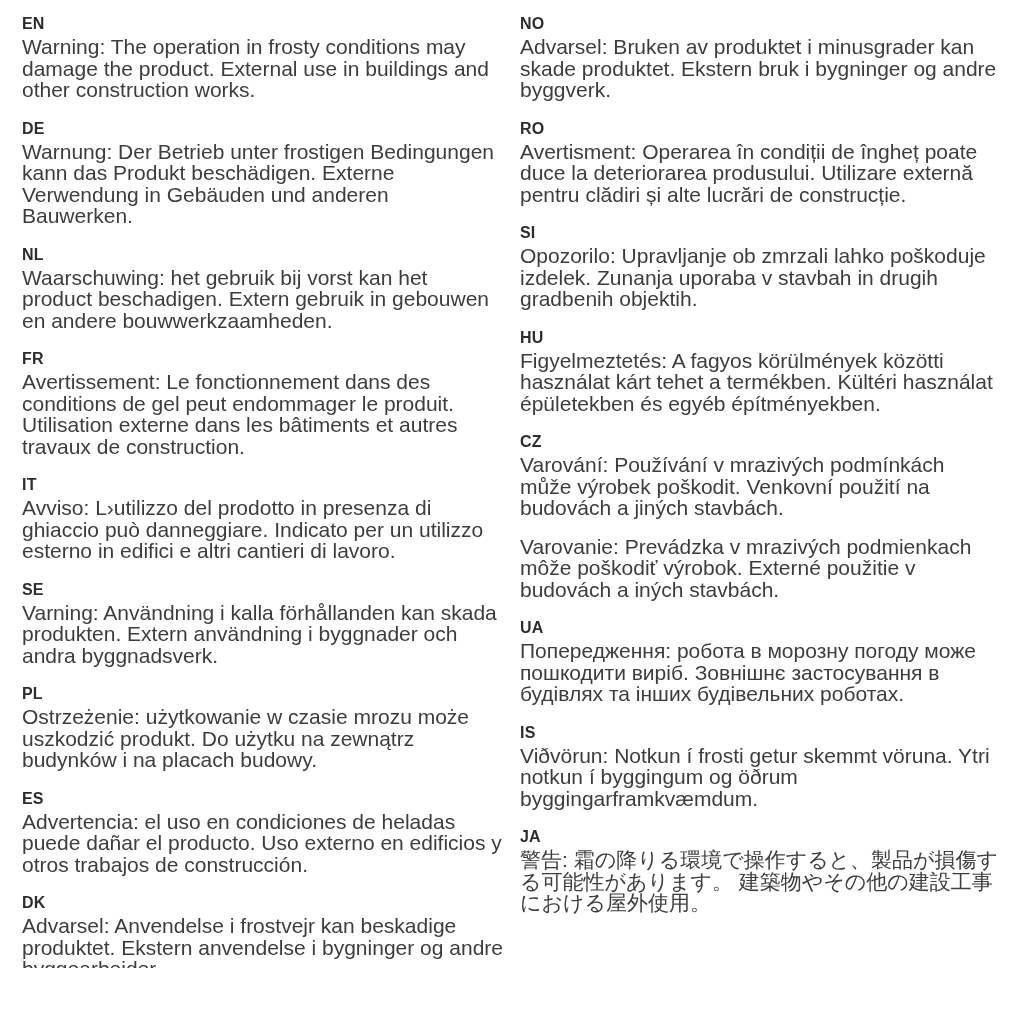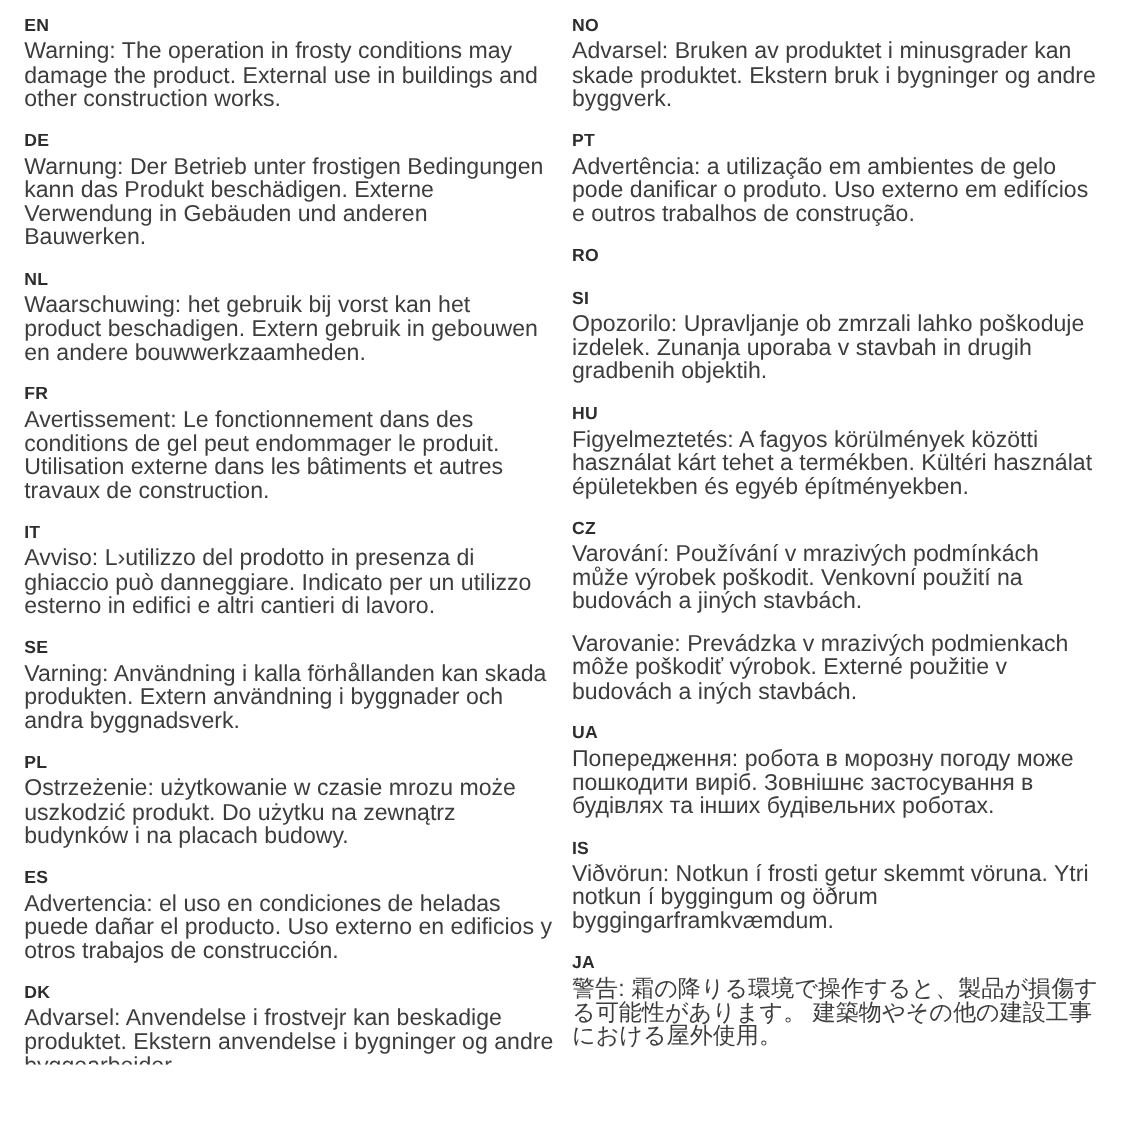--- a/index.html
+++ b/index.html
@@ -88,25 +88,22 @@
         <p class="lang-text">Advarsel: Anvendelse i frostvejr kan beskadige produktet. Ekstern anvendelse i bygninger og andre byggearbejder.</p>
       </section>
     </div>
 
     <div class="col">
       <section class="lang-section">
         <h2 class="lang-code">NO</h2>
         <p class="lang-text">Advarsel: Bruken av produktet i minusgrader kan skade produktet. Ekstern bruk i bygninger og andre byggverk.</p>
       </section>
       <section class="lang-section">
-        <h2 class="lang-code">PT</h2>
-        <p class="lang-text">Advertência: a utilização em ambientes de gelo pode danificar o produto. Uso externo em edifícios e outros trabalhos de construção.</p>
-      </section>
-      <section class="lang-section">
         <h2 class="lang-code">RO</h2>
+        <p class="lang-text">Avertisment: Operarea în condiții de îngheț poate duce la deteriorarea produsului. Utilizare externă pentru clădiri și alte lucrări de construcție.</p>
       </section>
       <section class="lang-section">
         <h2 class="lang-code">SI</h2>
         <p class="lang-text">Opozorilo: Upravljanje ob zmrzali lahko poškoduje izdelek. Zunanja uporaba v stavbah in drugih gradbenih objektih.</p>
       </section>
       <section class="lang-section">
         <h2 class="lang-code">HU</h2>
         <p class="lang-text">Figyelmeztetés: A fagyos körülmények közötti használat kárt tehet a termékben. Kültéri használat épületekben és egyéb építményekben.</p>
       </section>
       <section class="lang-section">

